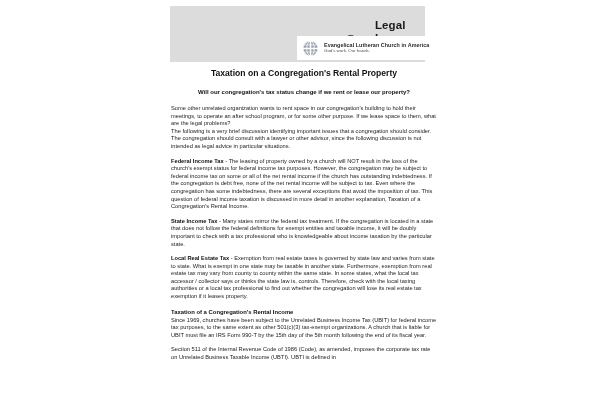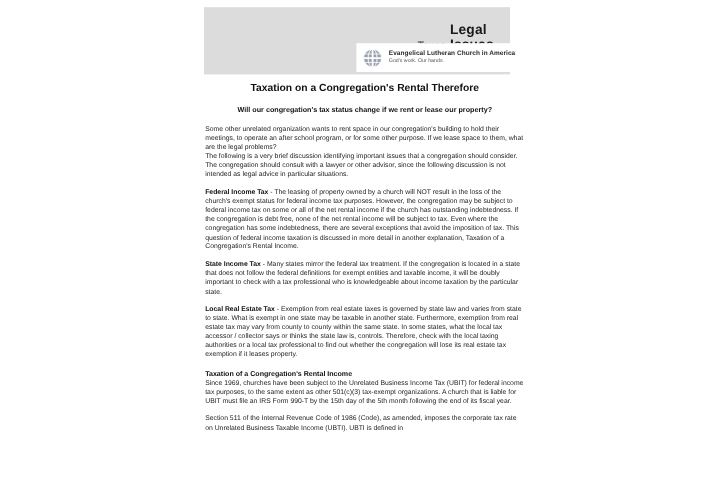--- a/index.html
+++ b/index.html
@@ -153,21 +153,21 @@
       <circle cx="17" cy="17" r="15" fill="none" stroke="#ffffff" stroke-width="1.4"></circle>
     </svg>
     <div class="logo-text">
       <div class="logo-name">Evangelical Lutheran Church in America</div>
       <div class="logo-tag">God's work. Our hands.</div>
     </div>
   </div>
 
   <div class="content">
 
-    <h1 class="doc-title">Taxation on a Congregation's Rental Therefore</h1>
+    <h1 class="doc-title">Taxation on a Congregation's Rental Property</h1>
 
     <div class="doc-question">Will our congregation's tax status change if we rent or lease our property?</div>
 
     <p class="body tight">Some other unrelated organization wants to rent space in our congregation's building to hold their meetings, to operate an after school program, or for some other purpose. If we lease space to them, what are the legal problems?</p>
     <p class="body">The following is a very brief discussion identifying important issues that a congregation should consider. The congregation should consult with a lawyer or other advisor, since the following discussion is not intended as legal advice in particular situations.</p>
 
     <p class="body"><span class="run-head">Federal Income Tax</span><span> - </span><span>The leasing of property owned by a church will NOT result in the loss of the church's exempt status for federal income tax purposes. However, the congregation may be subject to federal income tax on some or all of the net rental income if the church has outstanding indebtedness. If the congregation is debt free, none of the net rental income will be subject to tax. Even where the congregation has some indebtedness, there are several exceptions that avoid the imposition of tax. This question of federal income taxation is discussed in more detail in another explanation, Taxation of a Congregation's Rental Income.</span></p>
 
     <p class="body"><span class="run-head">State Income Tax</span><span> - </span><span>Many states mirror the federal tax treatment. If the congregation is located in a state that does not follow the federal definitions for exempt entities and taxable income, it will be doubly important to check with a tax professional who is knowledgeable about income taxation by the particular state.</span></p>
 

